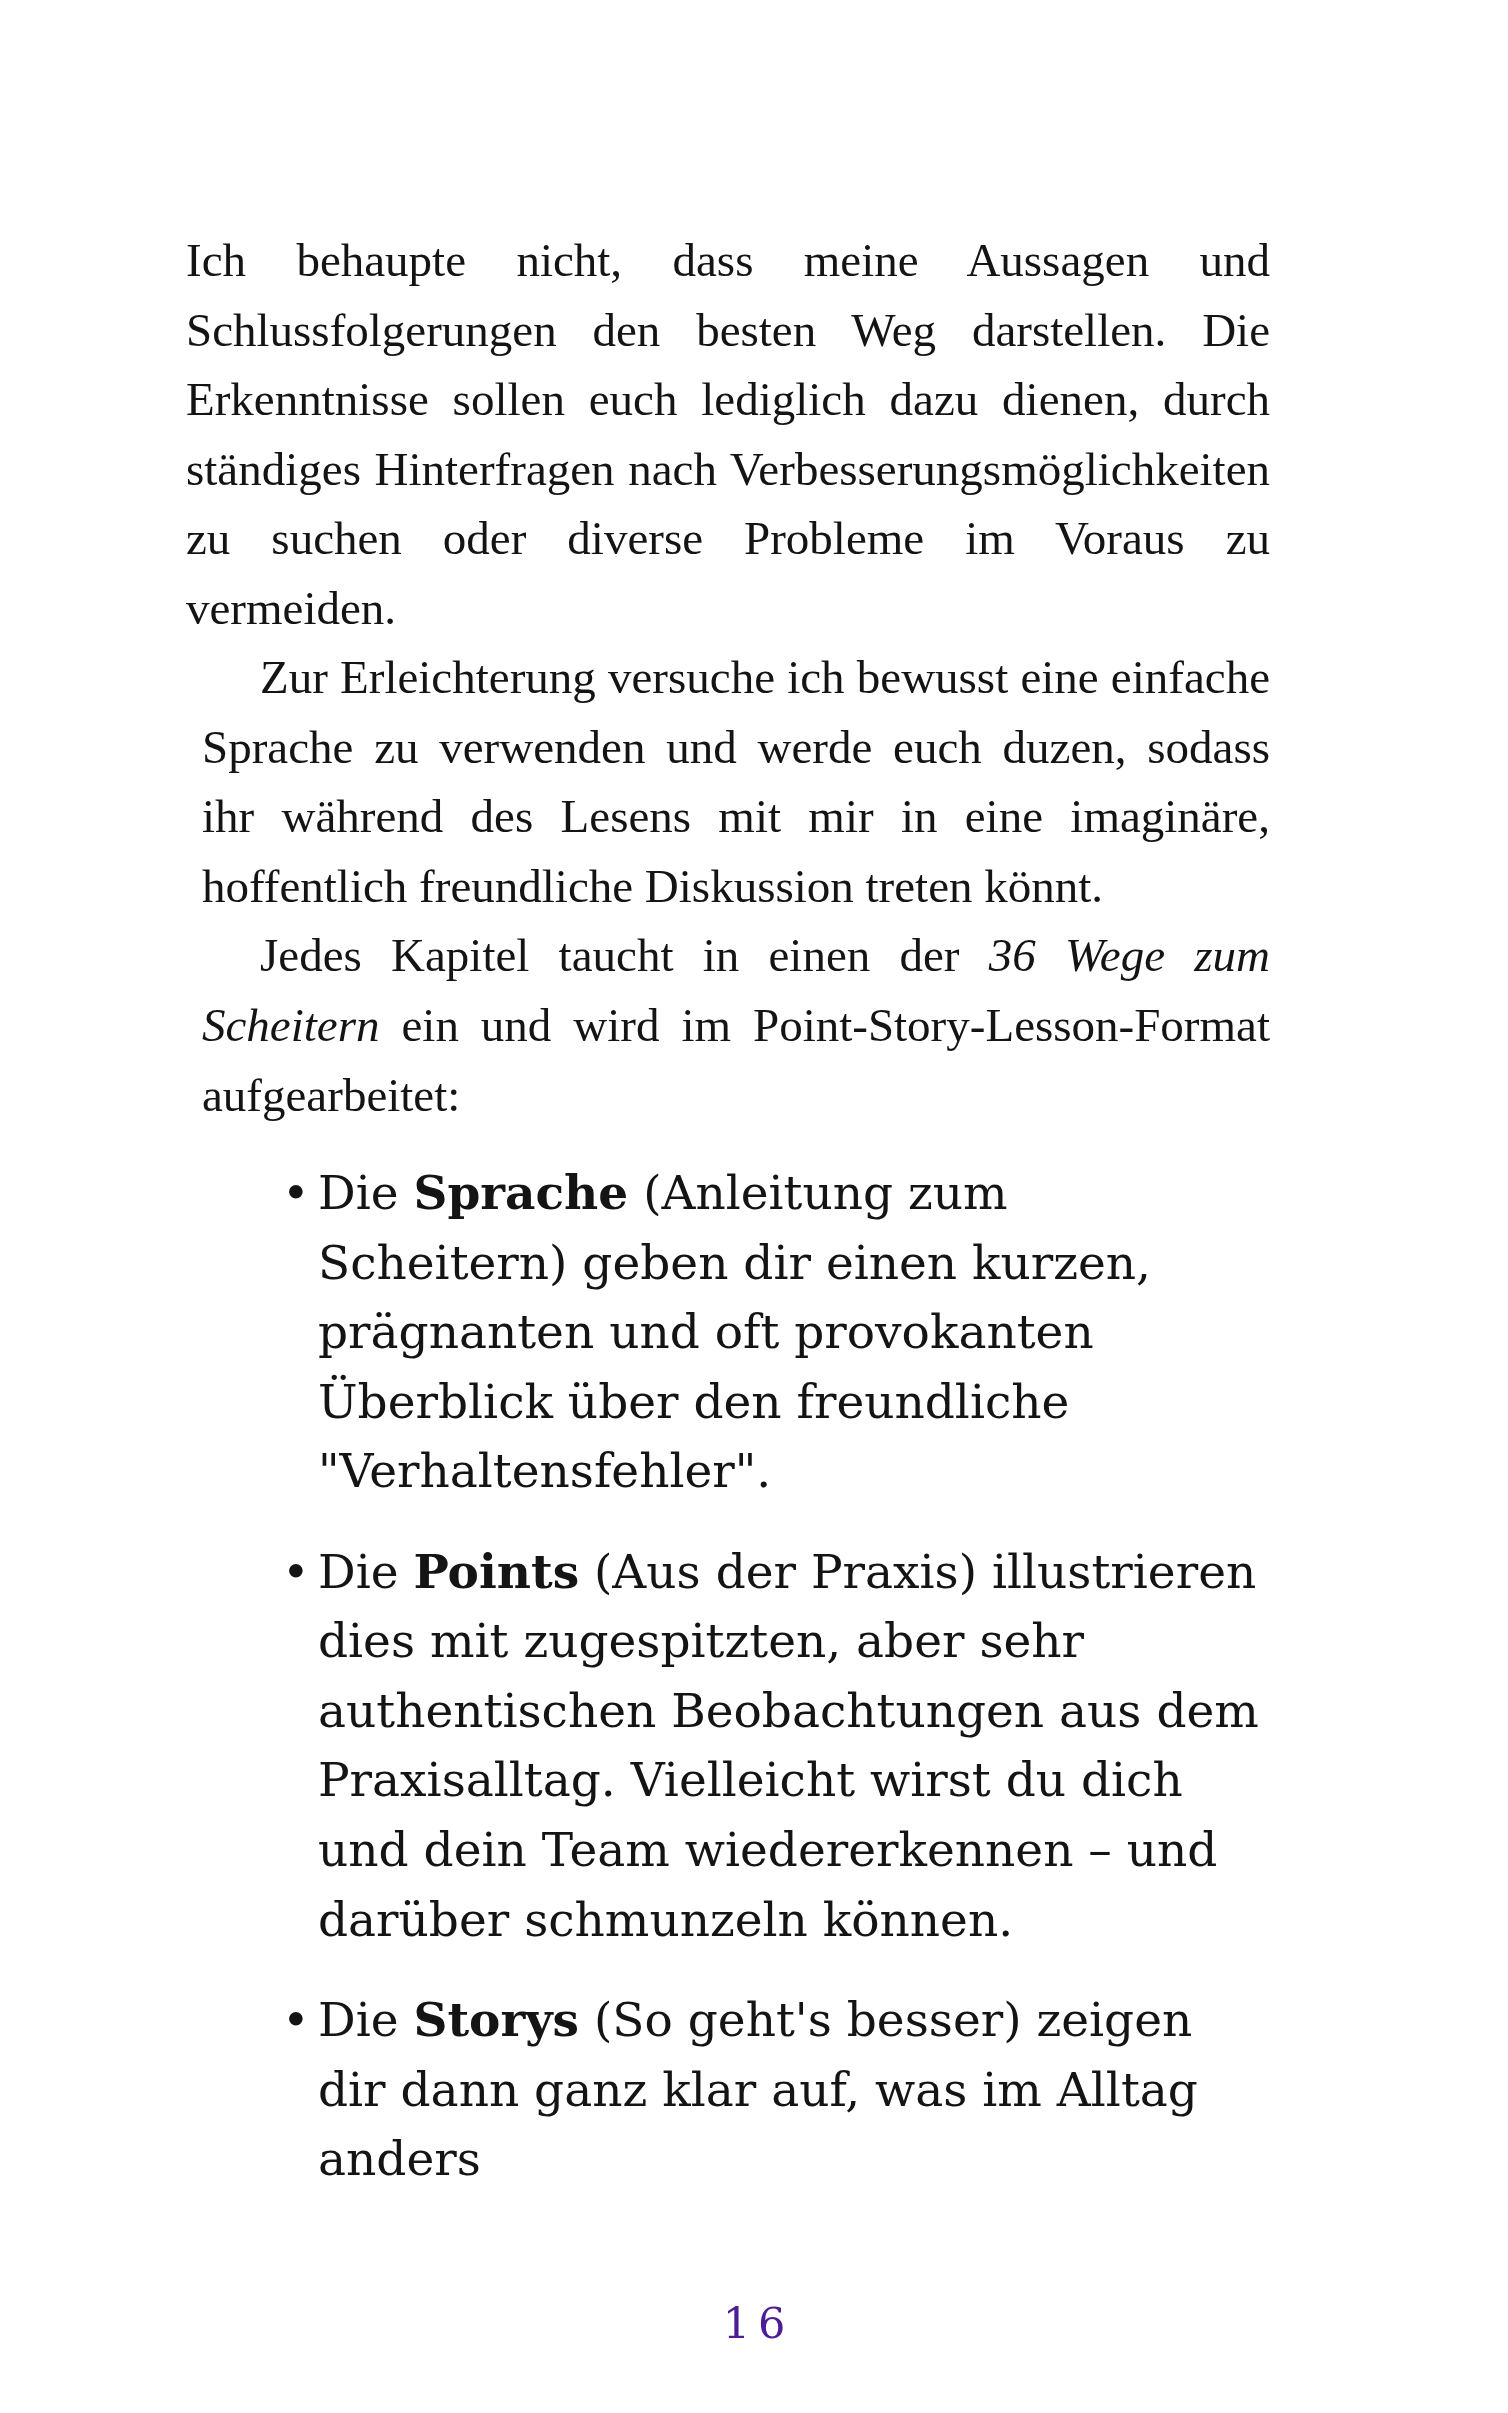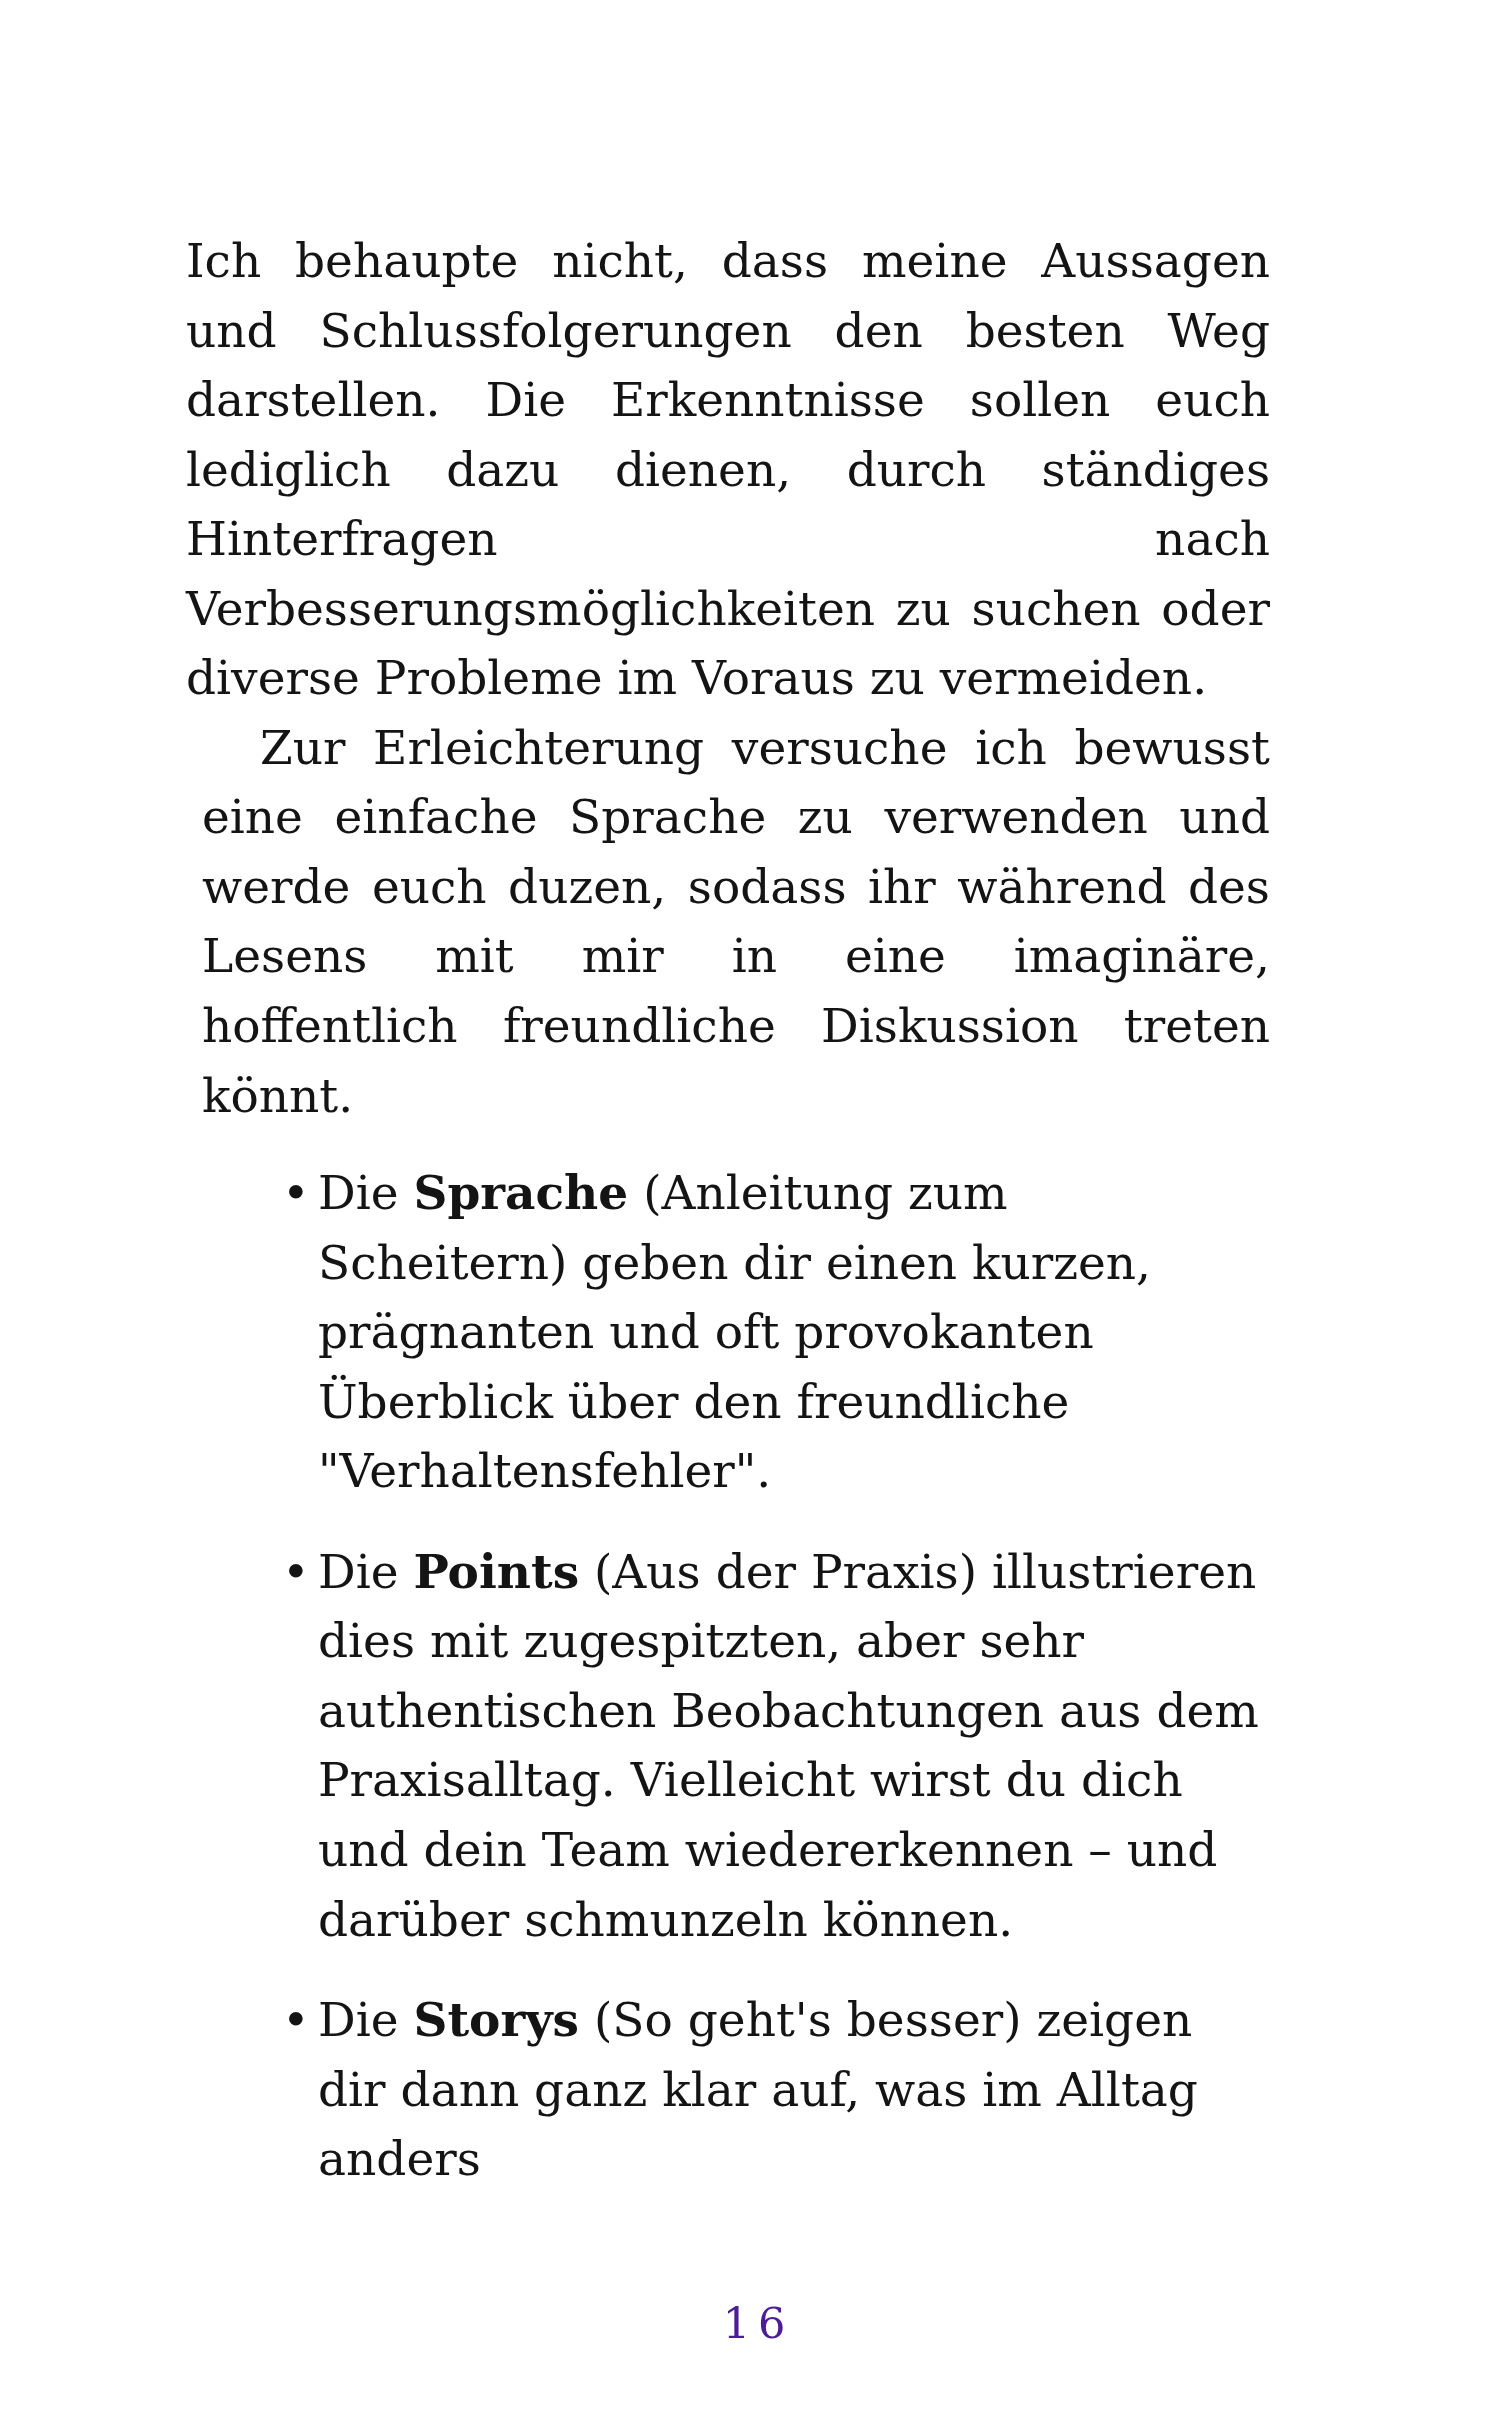--- a/index.html
+++ b/index.html
@@ -24,20 +24,21 @@
     left: 186px;
     top: 226px;
     width: 1084px;
     font-size: 47px;
     line-height: 1.48;
   }
   p.para {
     margin: 0;
     text-align: justify;
     hyphens: auto;
+    font-family: Liberation Serif, serif;
     -webkit-hyphens: auto;
   }
   p.para.indent {
     text-indent: 58px;
     margin-left: 16px;
   }
   .bullet-item {
     position: relative;
     margin: 31px 0 31px 96px;
     padding-left: 36px;
@@ -69,19 +70,20 @@
     color: #4c1d95;
   }
 </style>
 </head>
 <body>
 
 <div class="page">
   <main class="text-block">
       <p class="para"><span>Ich behaupte nicht, dass meine Aussagen und Schlussfolgerungen den besten Weg darstellen. Die Erkenntnisse sollen euch lediglich dazu dienen, durch ständiges Hinterfragen nach Verbesserungsmöglichkeiten zu suchen oder diverse Probleme im Voraus zu vermeiden.</span></p>
       <p class="para indent"><span>Zur Erleichterung versuche ich bewusst eine einfache Sprache zu verwenden und werde euch duzen, sodass ihr während des Lesens mit mir in eine imaginäre, hoffentlich freundliche Diskussion treten könnt.</span></p>
+      <p class="para indent"><span>Jedes Kapitel taucht in einen der </span><span class="seg-italic">36 Wege zum Scheitern</span><span> ein und wird im Point-Story-Lesson-Format aufgearbeitet:</span></p>
       <div class="bullet-item"><span class="bullet-marker">•</span><span>Die </span><span class="seg-bold">Sprache</span><span> (Anleitung zum Scheitern) geben dir einen kurzen, prägnanten und oft provokanten Überblick über den freundliche "Verhaltensfehler".</span></div>
       <div class="bullet-item"><span class="bullet-marker">•</span><span>Die </span><span class="seg-bold">Points</span><span> (Aus der Praxis) illustrieren dies mit zugespitzten, aber sehr authentischen Beobachtungen aus dem Praxisalltag. Vielleicht wirst du dich und dein Team wiedererkennen – und darüber schmunzeln können.</span></div>
       <div class="bullet-item"><span class="bullet-marker">•</span><span>Die </span><span class="seg-bold">Storys</span><span> (So geht's besser) zeigen dir dann ganz klar auf, was im Alltag anders</span></div>
     </main>
   <div class="page-number">16</div>
 </div>
 
 
 </body></html>

